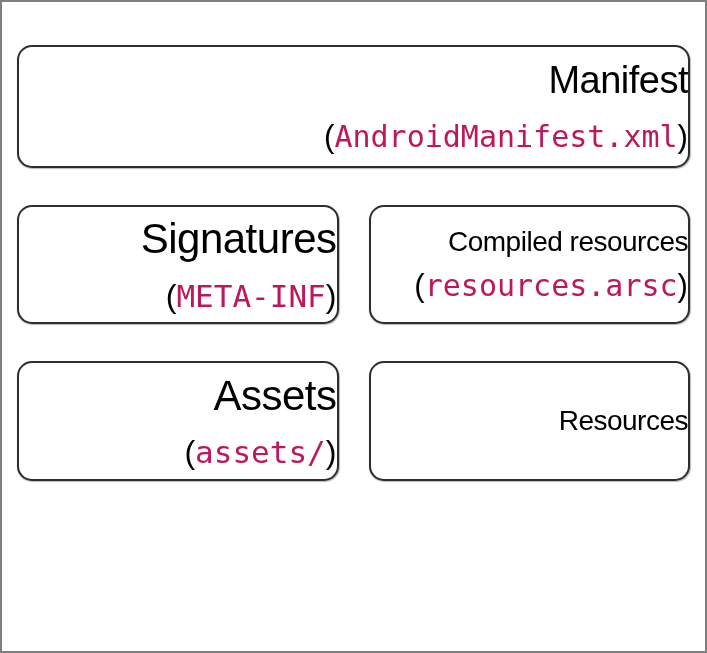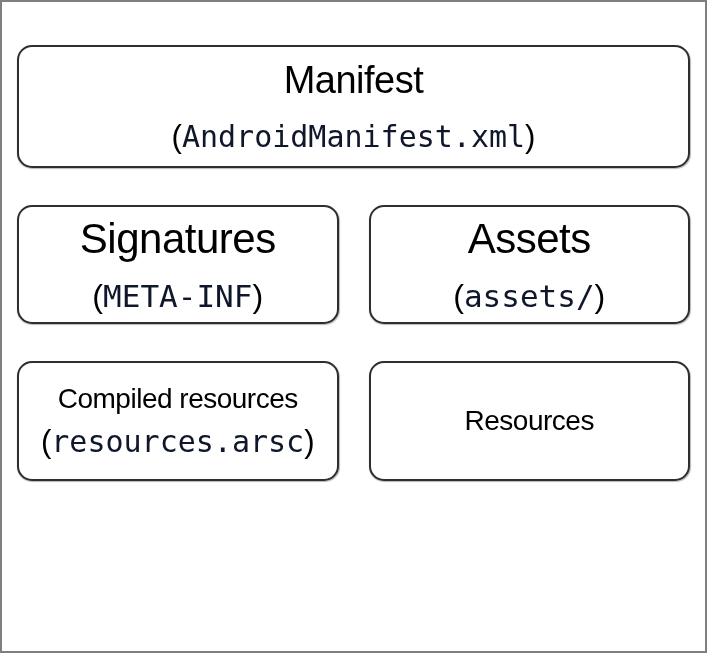--- a/index.html
+++ b/index.html
@@ -30,41 +30,41 @@
     row-gap: 10px;
   }
   .box {
     box-sizing: border-box;
     background: #ffffff;
     border: 2.5px solid #2e2e2e;
     border-radius: 15px;
     box-shadow: 0.5px 1px 1px rgba(0,0,0,0.28);
     display: flex;
     flex-direction: column;
-    align-items: center;
+    align-items: flex-end;
     justify-content: center;
     text-align: center;
     overflow: hidden;
     margin-top: 27px;
   }
   .span2 { grid-column: 1 / 3; }
   .title {
     color: #000000;
     line-height: 1.15;
     letter-spacing: -0.5px;
     white-space: nowrap;
   }
   .code-line {
     line-height: 1.1;
     white-space: nowrap;
     color: #1c1c1c;
   }
   .code {
     font-family: "DejaVu Sans Mono", monospace;
-    color: #0f172a;
+    color: #be185d;
   }
   .paren {
     font-family: "Liberation Sans", sans-serif;
     color: #000000;
     font-size: 1.04em;
   }
   
   .size-lg .title { font-size: 38px; }
   .size-lg .code-line { font-size: 30px; margin-top: 18px; }
   .size-md .title { font-size: 42px; }
@@ -81,28 +81,28 @@
     <div class="box span2 size-lg">
       <div class="title">Manifest</div>
       <div class="code-line"><span class="paren">(</span><span class="code">AndroidManifest.xml</span><span class="paren">)</span></div>
     </div>
 
     <div class="box size-md">
       <div class="title">Signatures</div>
       <div class="code-line"><span class="paren">(</span><span class="code">META-INF</span><span class="paren">)</span></div>
     </div>
 
+    <div class="box size-sm">
+      <div class="title">Compiled resources</div>
+      <div class="code-line"><span class="paren">(</span><span class="code">resources.arsc</span><span class="paren">)</span></div>
+    </div>
+
     <div class="box size-md">
       <div class="title">Assets</div>
       <div class="code-line"><span class="paren">(</span><span class="code">assets/</span><span class="paren">)</span></div>
-    </div>
-
-    <div class="box size-sm">
-      <div class="title">Compiled resources</div>
-      <div class="code-line"><span class="paren">(</span><span class="code">resources.arsc</span><span class="paren">)</span></div>
     </div>
 
 
 
     <div class="box size-sm">
       <div class="title">Resources</div>
     </div>
 
   </div>
 </div>

